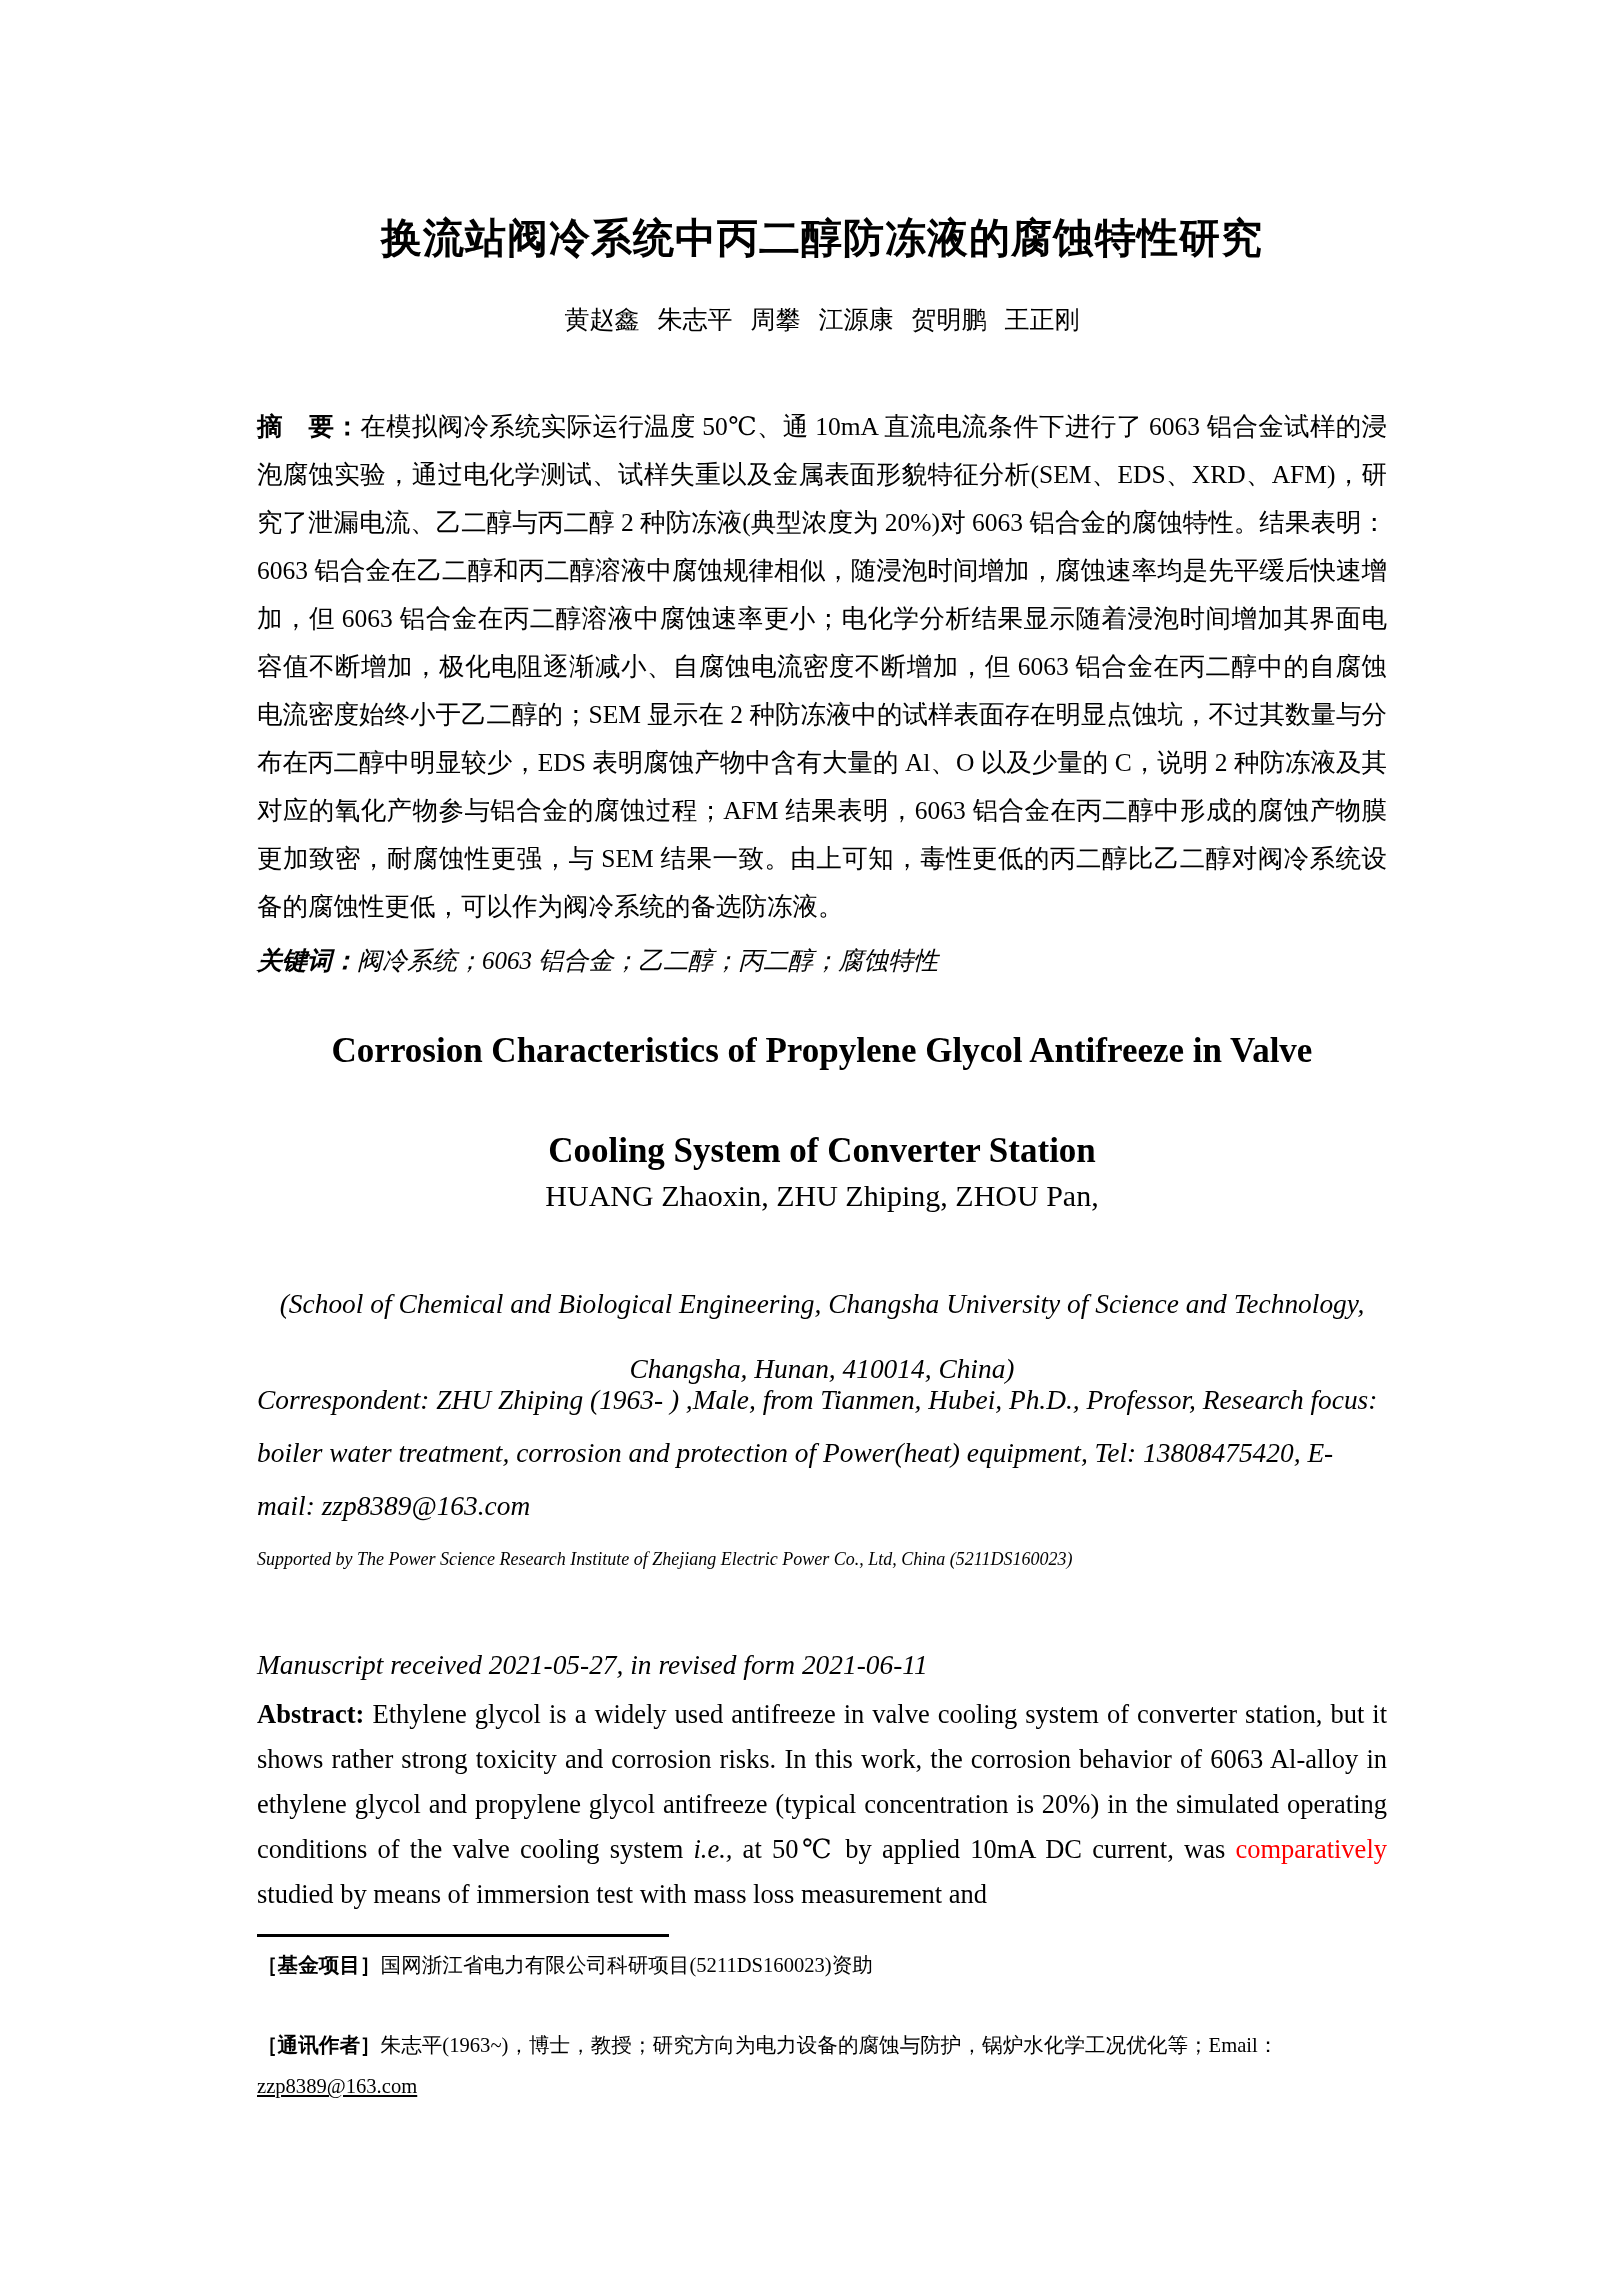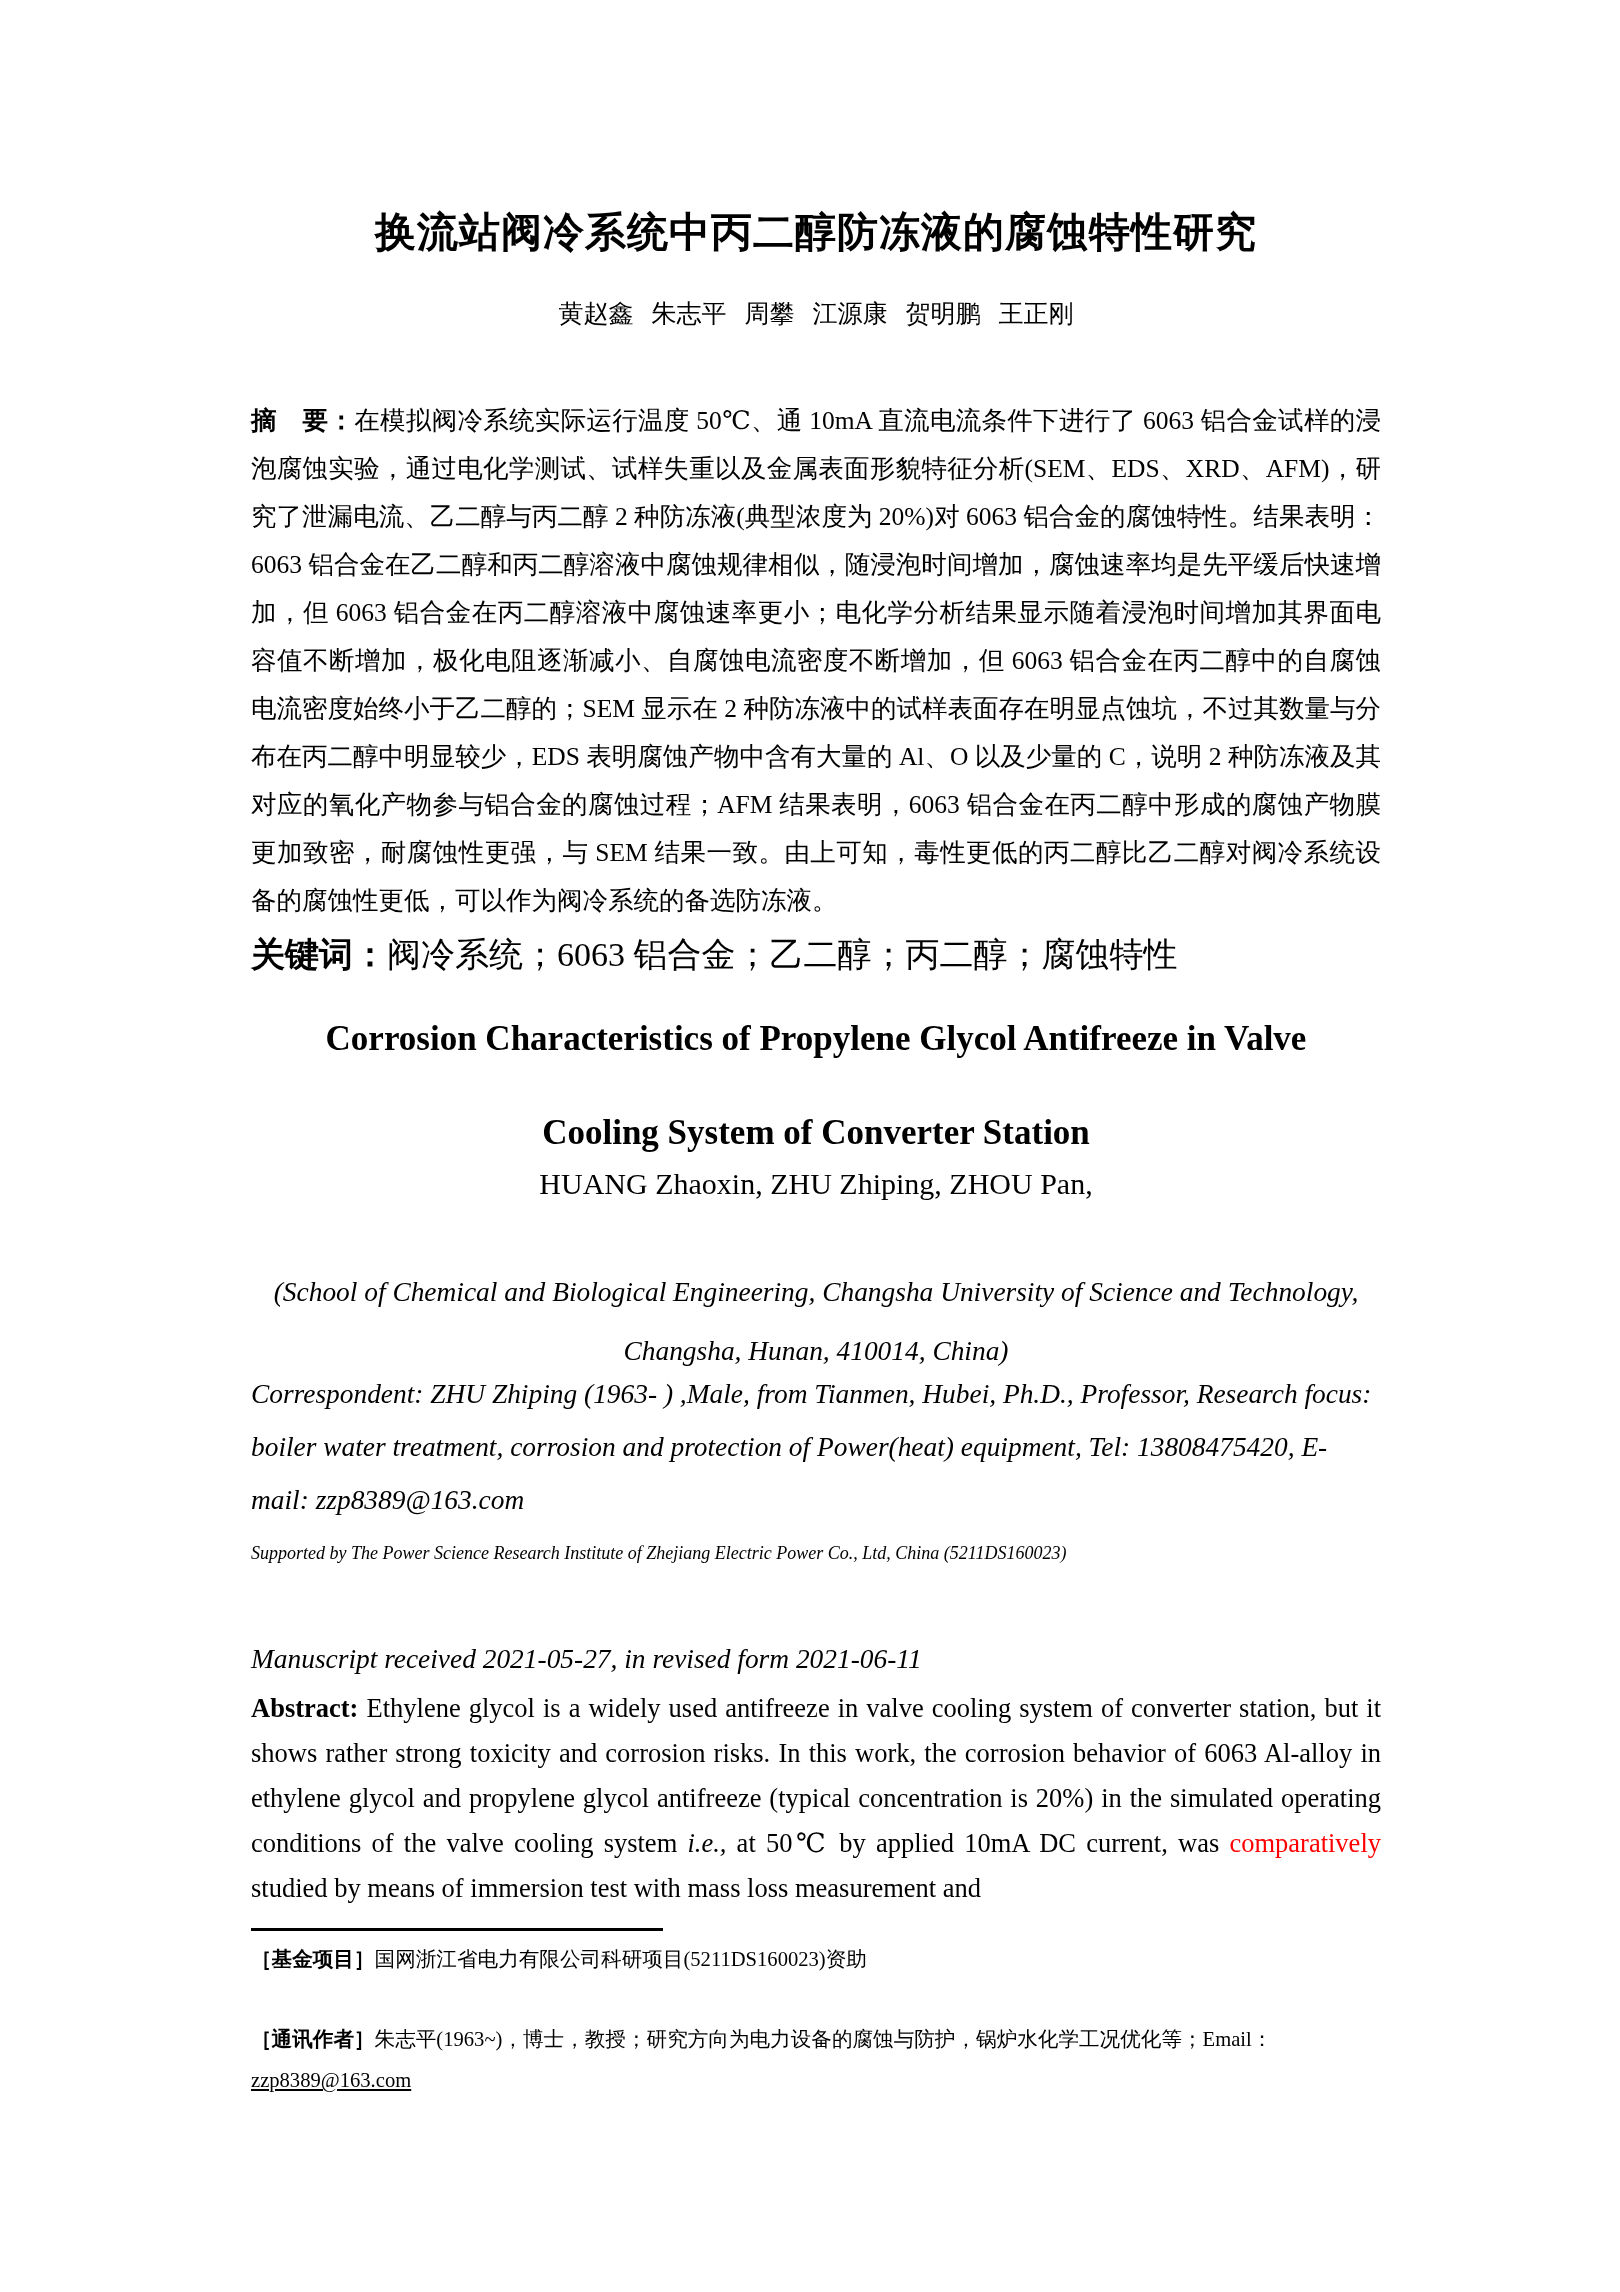--- a/index.html
+++ b/index.html
@@ -15,35 +15,35 @@
   .abs{position:absolute;left:245px;width:1130px;}
   .center{text-align:center;}
   .jus{text-align:justify;text-justify:inter-ideograph;}
   .b{font-weight:bold;}
   .i{font-style:italic;}
   .red{color:var(--highlight,#ff0000);}
   #cn-title{top:199px;font-size:41px;font-weight:bold;letter-spacing:1px;}
   #cn-authors{top:291px;font-size:25px;word-spacing:11.8px;}
   #cn-affil{top:344px;font-size:23.5px;}
   #cn-abstract{top:391px;font-size:25.5px;line-height:48px;}
-  #cn-keywords{top:929px;font-size:34px;line-height:39px;}
+  #cn-keywords{top:929px;font-size:25px;line-height:39px;font-style:italic;}
   #en-title{top:983px;font-size:35px;font-weight:bold;line-height:88px;}
   #en-authors{top:1145px;font-size:30px;line-height:54px;}
   #en-affil{top:1254px;font-size:27.4px;line-height:53px;font-style:italic;}
   #correspondent{top:1362px;font-size:27.4px;line-height:53px;font-style:italic;}
   #supported{top:1521px;font-size:18px;line-height:53px;font-style:italic;}
   #manuscript{top:1627px;font-size:27.4px;line-height:53px;font-style:italic;}
   #en-abstract{top:1680px;font-size:26.5px;line-height:45px;}
   #fn-sep{position:absolute;top:1922px;left:245px;width:412px;height:0;border-top:3.9px solid #000;}
   .footnote{font-size:20.6px;line-height:41px;}
   #fn1{top:1933px;}
   #fn2{top:1973px;}
   #fn3{top:2013px;}
   #fn-email{display:block;text-decoration:underline;}
-  p,div{margin:6px;}
+  p,div{margin:12px;}
 </style>
 </head>
 <body>
 
 <div class="page">
 
   <div class="abs center" id="cn-title">
     <span>换流站阀冷系统中丙二醇防冻液的腐蚀特性研究</span>
   </div>
 

